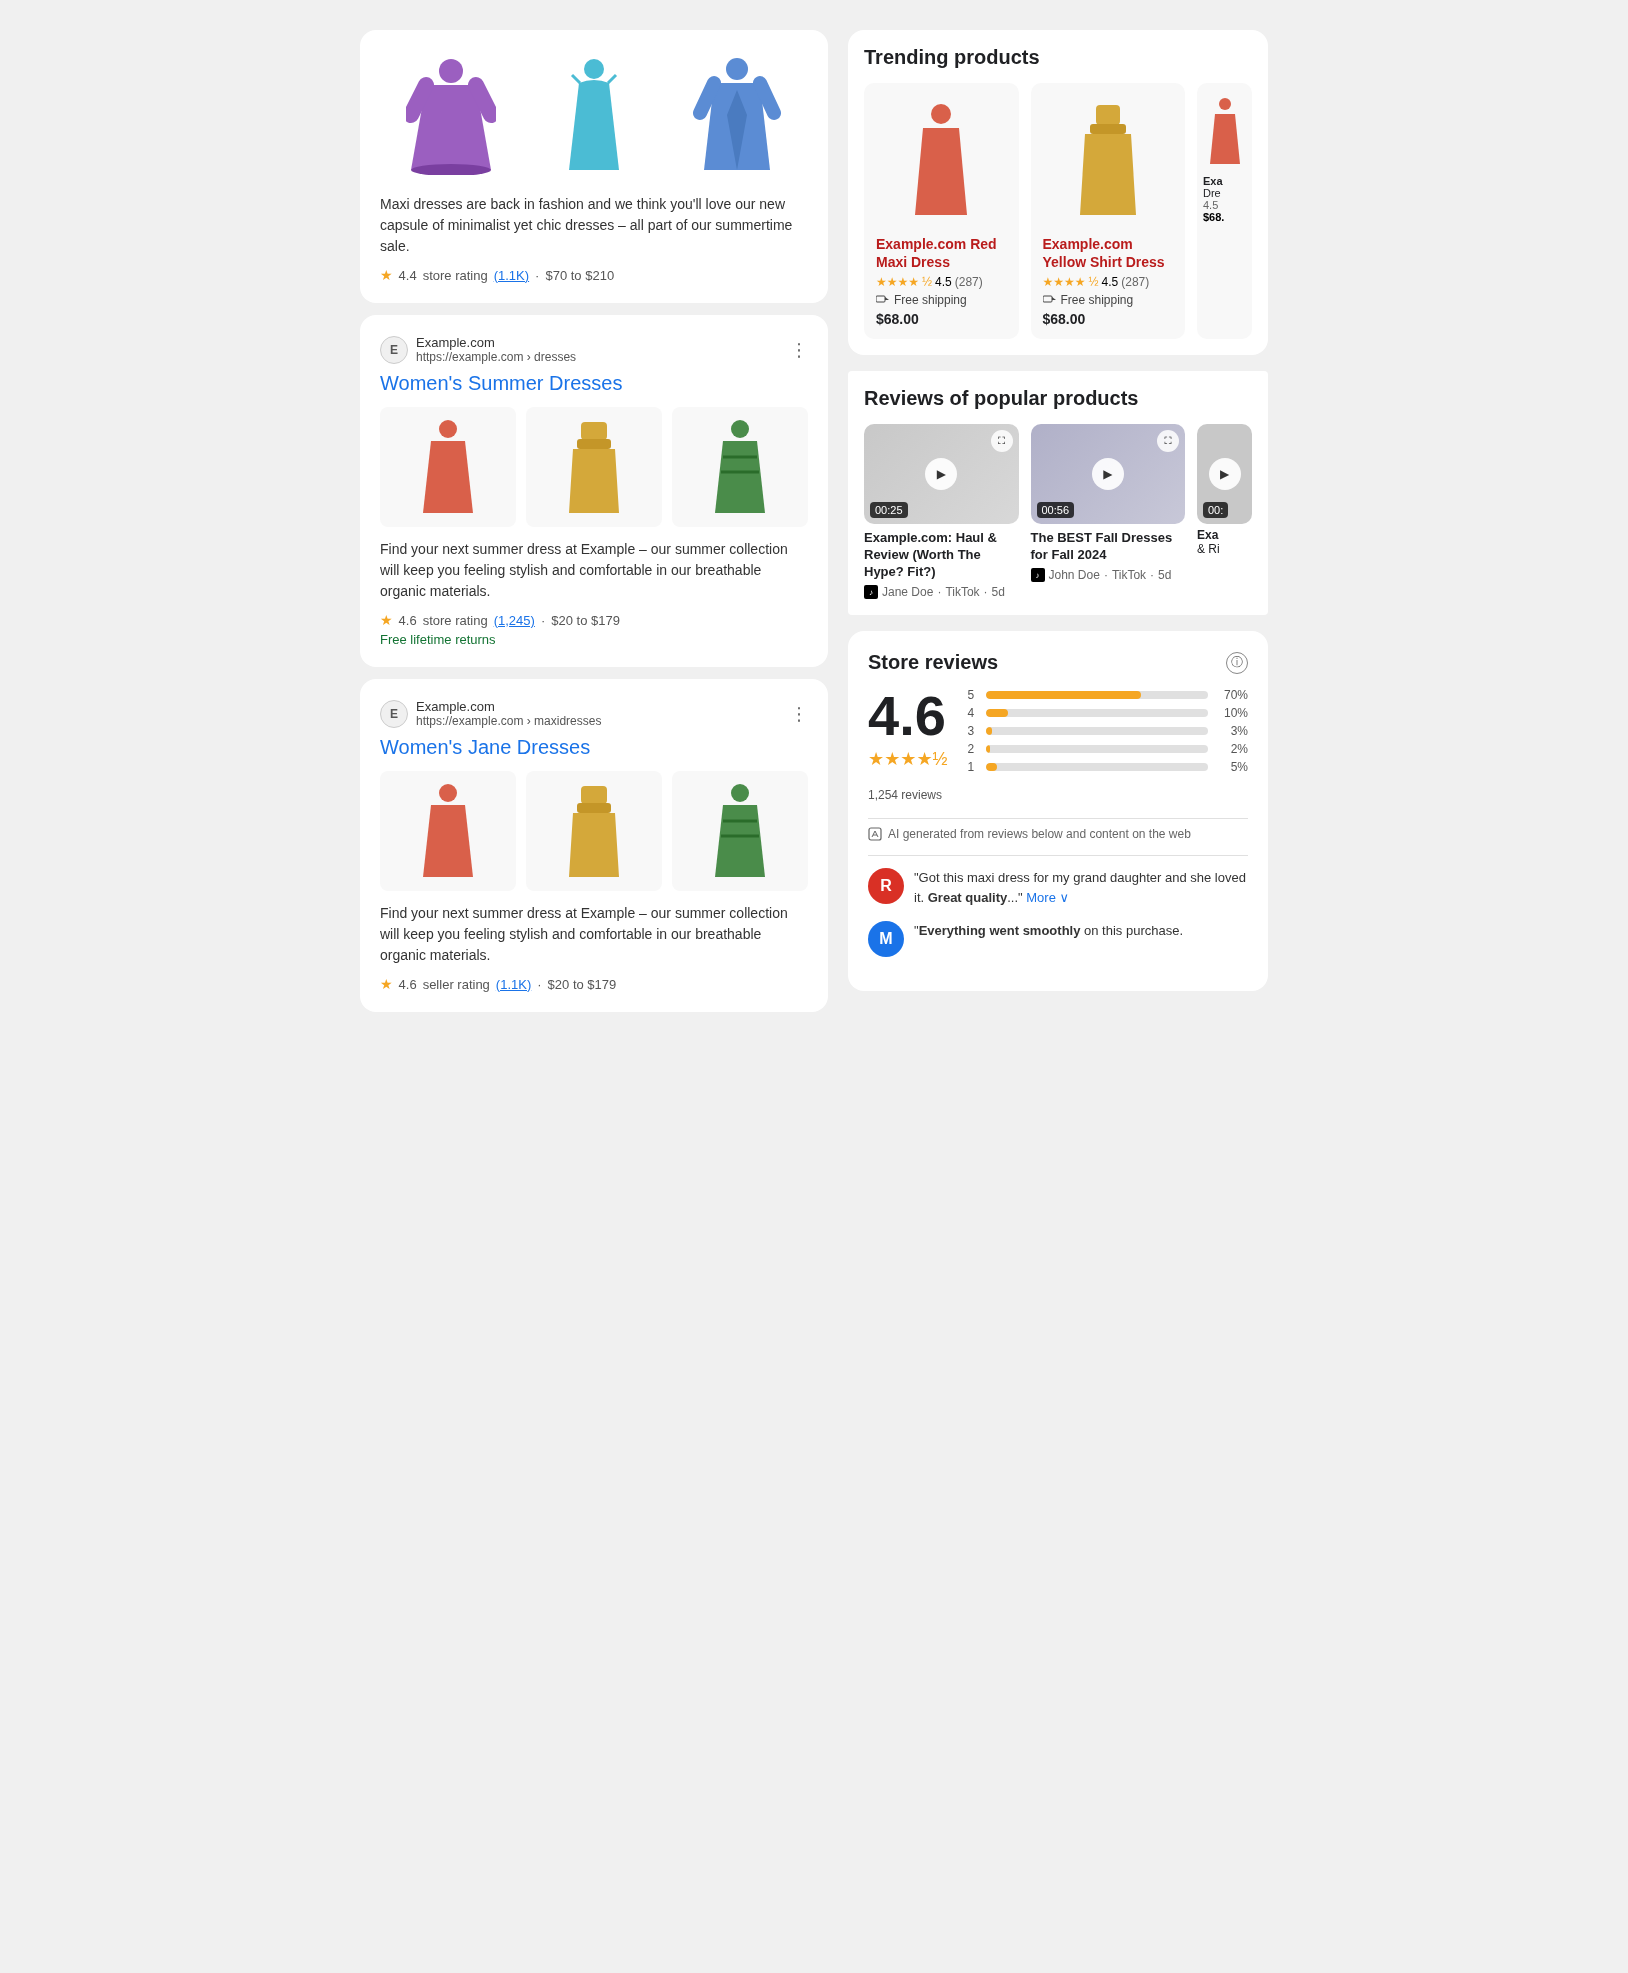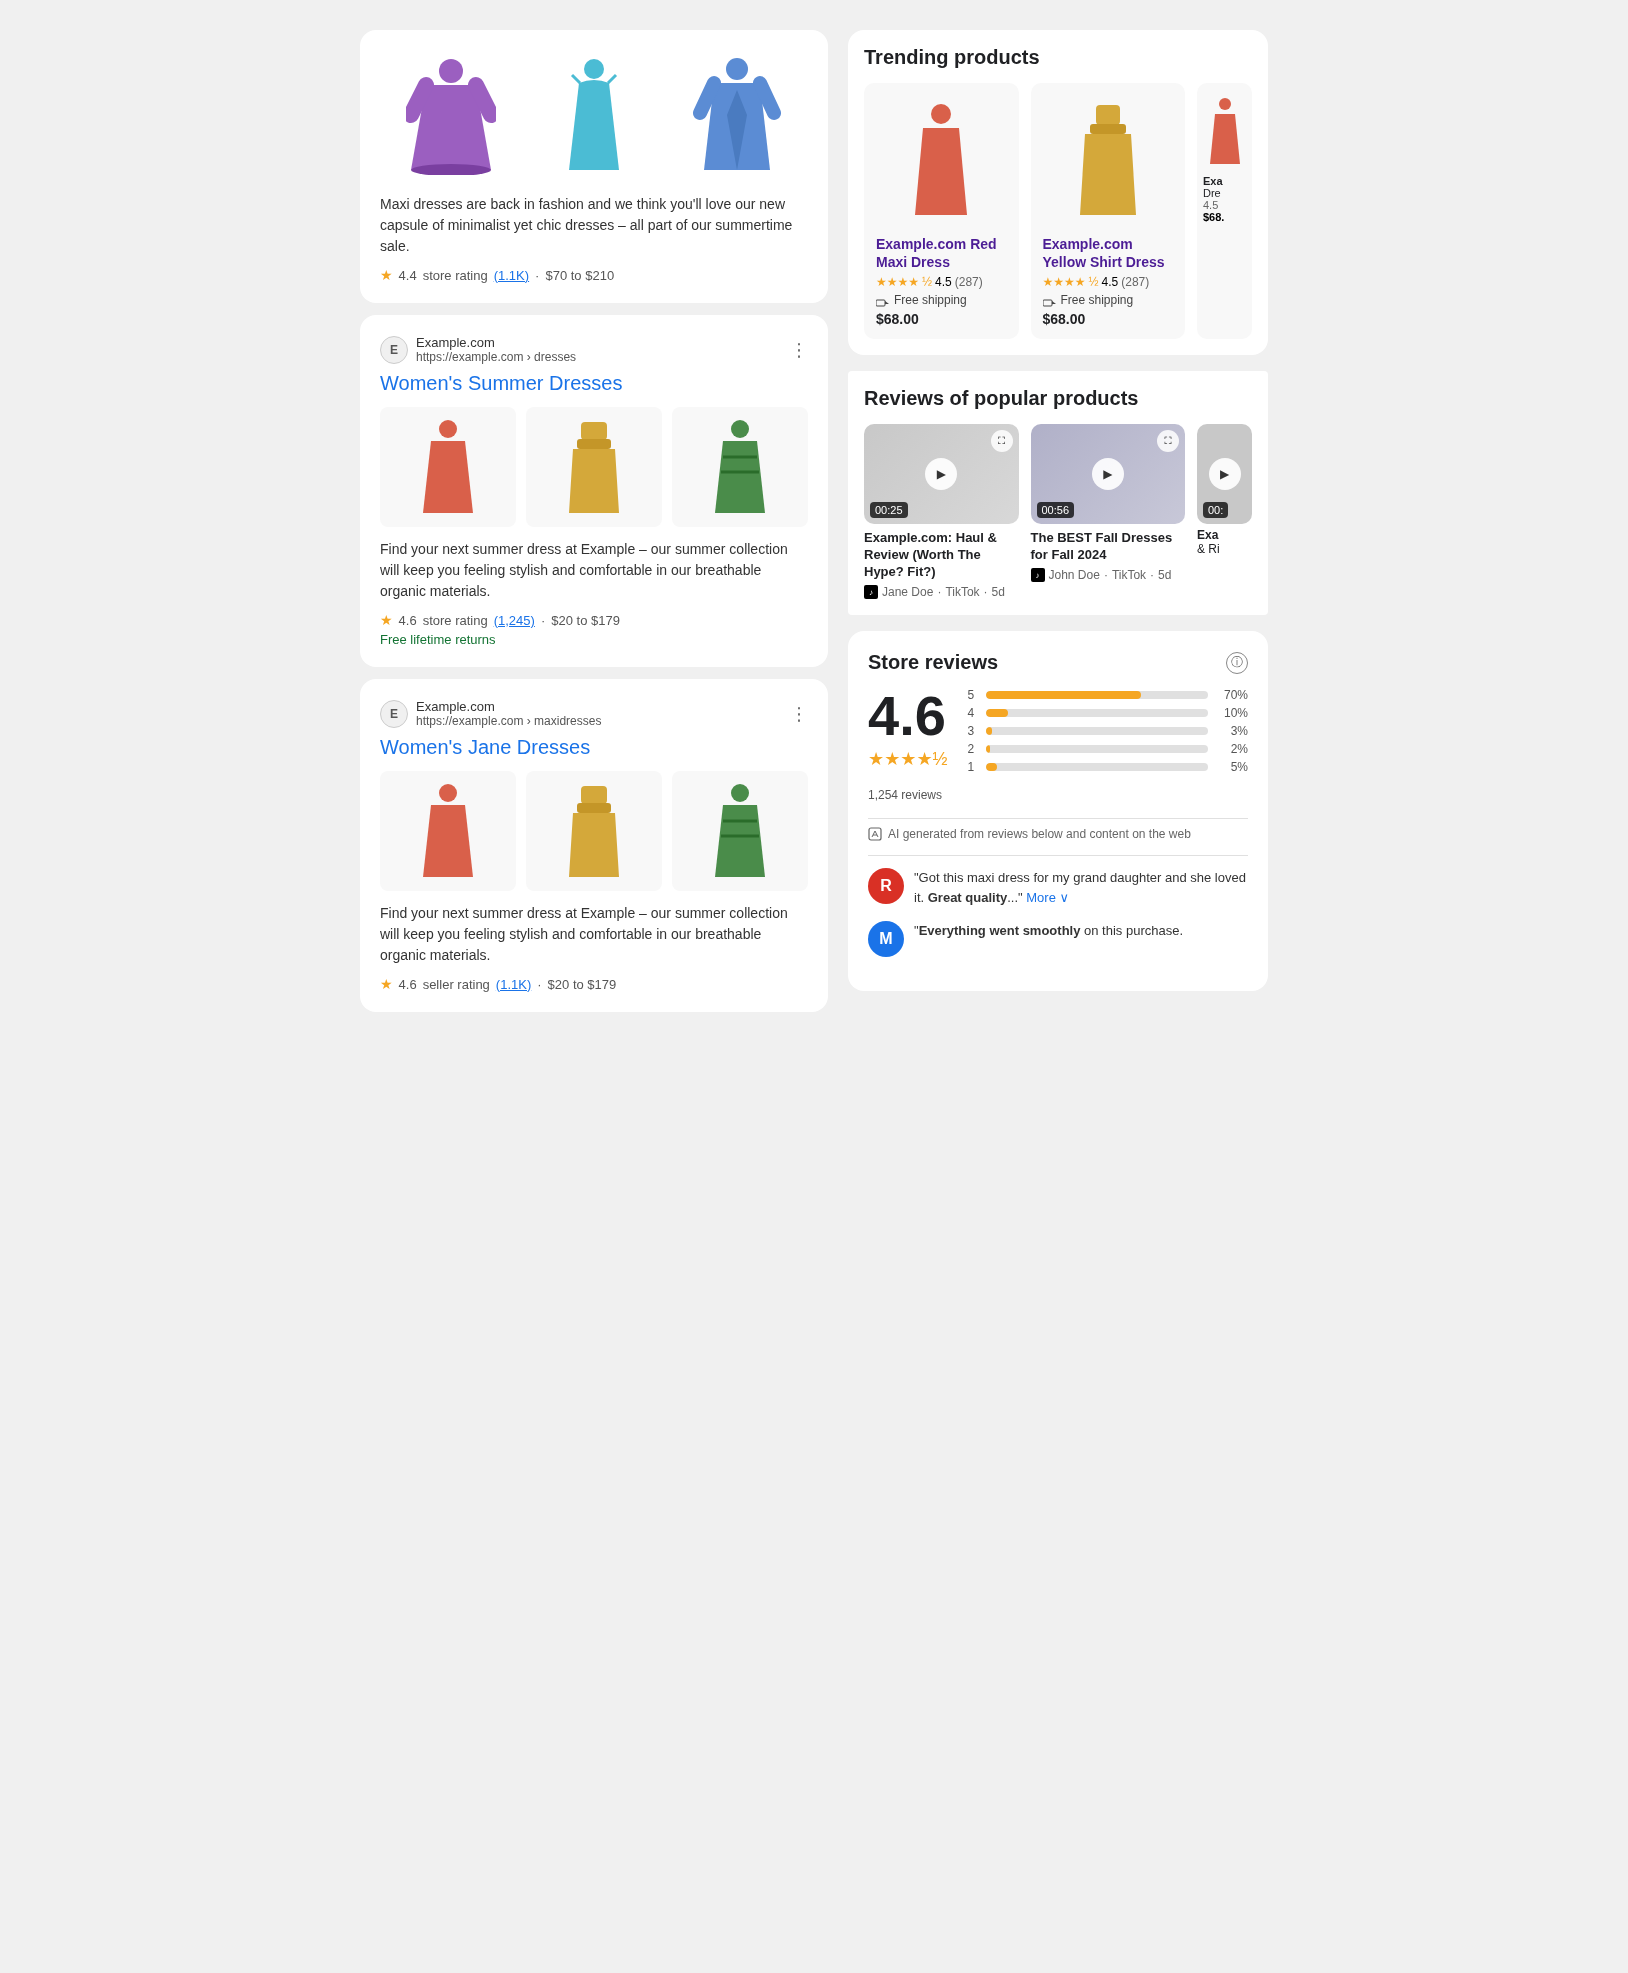--- a/index.html
+++ b/index.html
@@ -197,41 +197,41 @@
       height: 130px;
       display: flex;
       align-items: center;
       justify-content: center;
       margin-bottom: 10px;
     }
 
     .trending-product-name {
       font-size: 14px;
       font-weight: bold;
-      color: #4c1d95;
+      color: #b91c1c;
       margin-bottom: 4px;
       line-height: 1.3;
     }
 
     .trending-stars {
       display: flex;
       align-items: center;
       gap: 3px;
       font-size: 12px;
       margin-bottom: 4px;
     }
 
     .star-yellow { color: #f5a623; }
     .star-half { color: #f5a623; }
 
     .trending-shipping {
       font-size: 12px;
       color: #444;
       display: flex;
-      align-items: flex-end;
+      align-items: flex-start;
       gap: 4px;
       margin-bottom: 4px;
     }
 
     .trending-price {
       font-size: 14px;
       font-weight: bold;
       color: #202124;
     }
 

